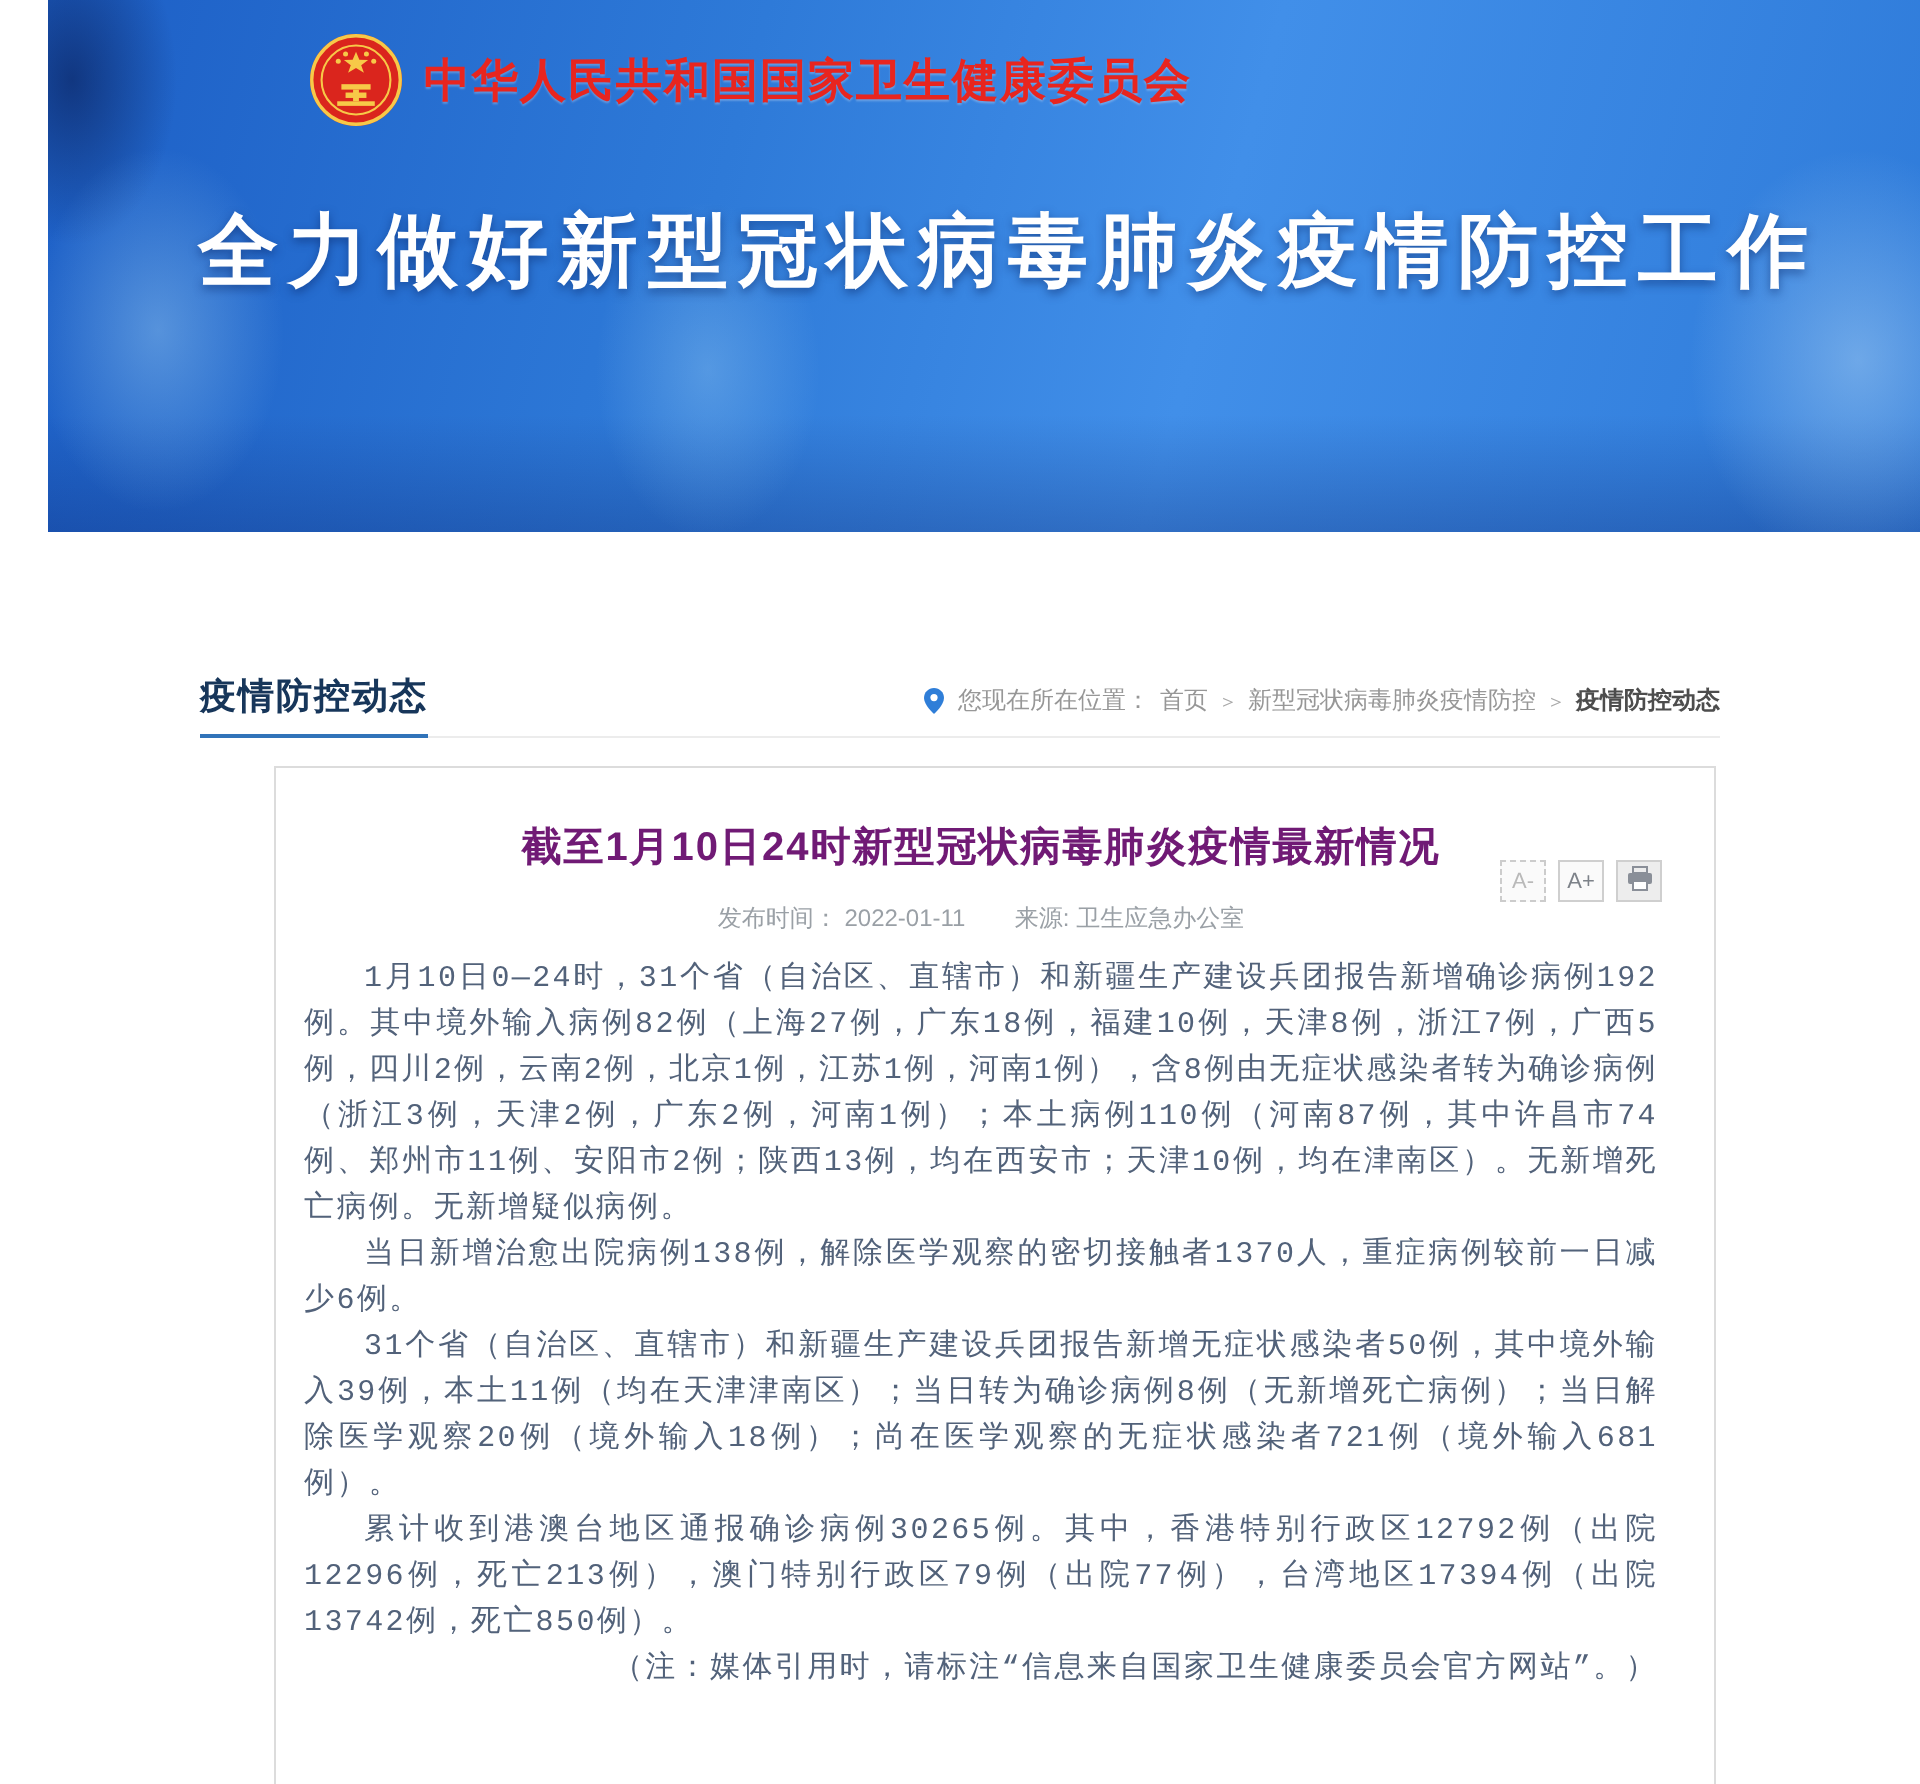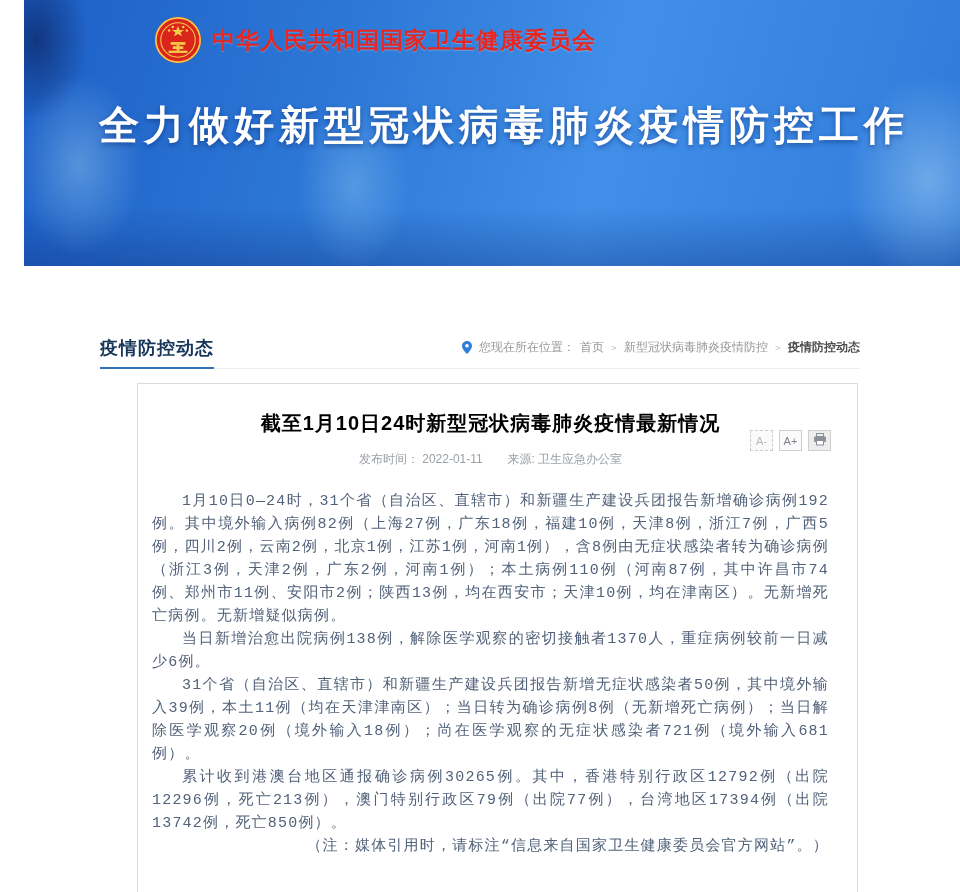--- a/index.html
+++ b/index.html
@@ -39,21 +39,21 @@
     position:absolute; left:0; top:98px; width:100%;
     text-align:center; color:#ffffff; font-size:40px; font-weight:bold;
     letter-spacing:5px;
     text-shadow:0 2px 5px rgba(8,35,100,.5);
   }
 
   
   .content{ width:760px; margin:70px auto 0; }
 
   .section-header{
-    display:flex; justify-content:space-between; align-items:center;
+    display:flex; justify-content:space-between; align-items:flex-end;
     border-bottom:1px solid #ececec;
   }
   .section-title{
     display:inline-block; font-size:18px; font-weight:bold; color:#17365a;
     padding-bottom:7px; border-bottom:2px solid #3173b9; margin-bottom:-1px;
     letter-spacing:1px;
   }
   .breadcrumb{
     display:flex; align-items:center; gap:5px;
     font-size:12px; color:#979797; padding-bottom:9px;font-family:Liberation Serif, serif;
@@ -66,25 +66,25 @@
   
   .article{
     position:relative;
     border:1px solid #dcdcdc;
     margin:14px 2px 0 37px;
     padding:26px 28px 40px 14px;
     min-height:620px;
     background:#fff;
   }
   .article-title{
-    text-align:center; color:#000000; font-size:20px; font-weight:bold;
+    text-align:center; color:#701a75; font-size:20px; font-weight:bold;
     letter-spacing:1px; margin:0 0 14px 0; padding:0 60px;
   }
   .article-meta{
-    text-align:center; color:#9aa0a6; font-size:12px; margin-bottom:22px;
+    text-align:center; color:#9aa0a6; font-size:12px; margin-bottom:10px;
   }
   .article-meta .gap{ display:inline-block; width:18px; }
   .tools{
     position:absolute; right:26px; top:46px; display:flex; gap:6px;
   }
   .tool-btn{
     width:23px; height:21px; display:flex; align-items:center; justify-content:center;
     font-size:11px; background:#fafafa; cursor:pointer; padding:0;
     font-family:"Liberation Sans", sans-serif;
   }

